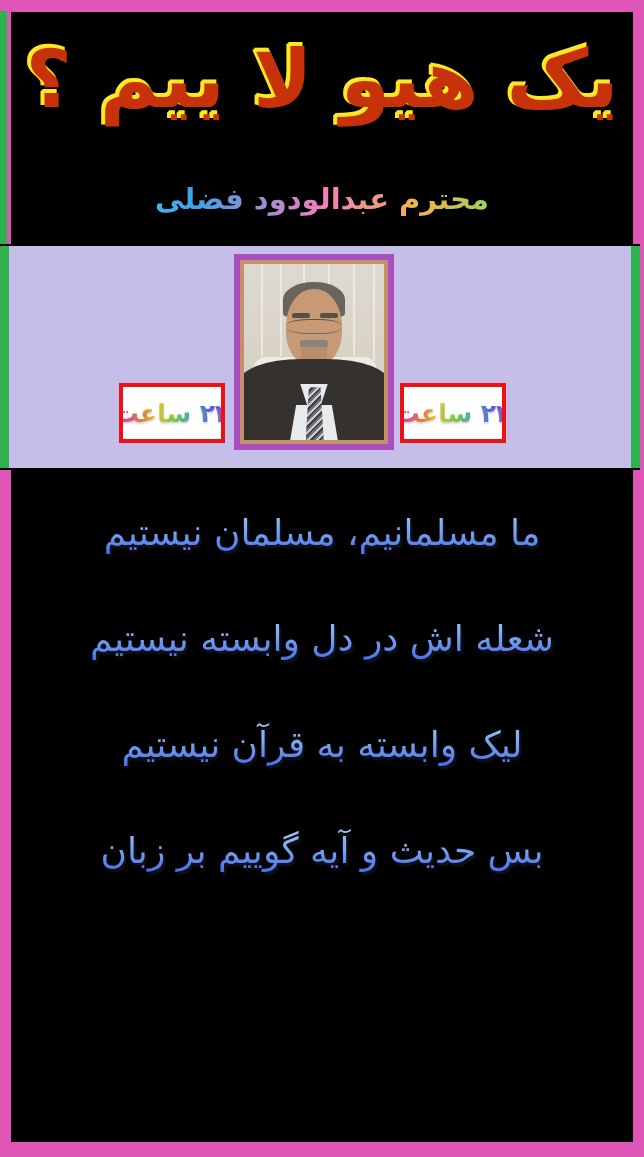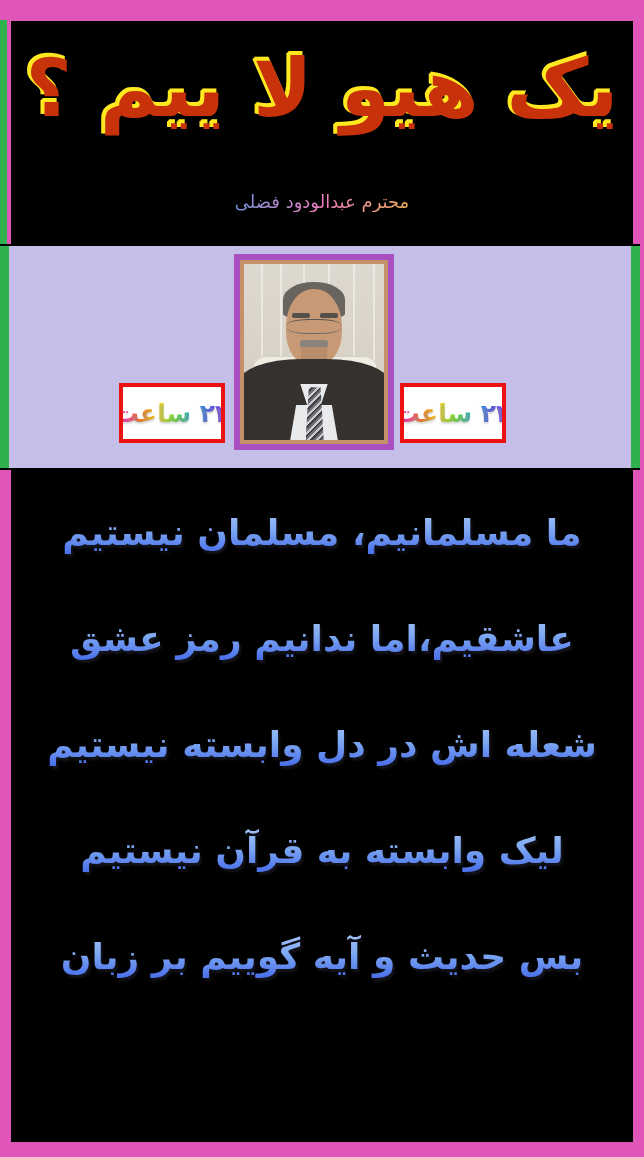--- a/index.html
+++ b/index.html
@@ -16,21 +16,21 @@
     height: 1157px;
     background: #e056b8;
     box-sizing: border-box;
     overflow: hidden;
   }
 
   
   .panel-title {
     position: absolute;
     left: 0;
-    top: 12px;
+    top: 3px;
     width: 644px;
     height: 244px;
     background: #e056b8;
     box-sizing: border-box;
   }
   .panel-title .green-edge {
     position: absolute;
     left: 0;
     top: 8px;
     width: 7px;
@@ -69,22 +69,22 @@
     white-space: nowrap;
   }
   .subtitle-line {
     position: absolute;
     left: 0;
     top: 170px;
     width: 622px;
     text-align: center;
     direction: rtl;
     font-family: "DejaVu Sans", sans-serif;
-    font-size: 18px;
-    font-weight: normal;
+    font-size: 29px;
+    font-weight: bold;
     letter-spacing: 1px;
     background: linear-gradient(100deg,
         #5fe07a 0%, #55d0e8 14%, #3ba2e8 30%,
         #f07ec0 50%, #f0b44a 66%, #76e06a 82%, #55e0a0 100%);
     -webkit-background-clip: text;
     background-clip: text;
     color: transparent;
     -webkit-text-fill-color: transparent;
     white-space: nowrap;
   }
@@ -336,21 +336,21 @@
     justify-content: flex-start;
     padding-top: 10px;
     box-sizing: border-box;
   }
   .poem-line {
     direction: rtl;
     text-align: center;
     width: 100%;
     font-family: "DejaVu Sans", sans-serif;
     font-size: 36px;
-    font-weight: bold;
+    font-weight: normal;
     line-height: 106px;
     letter-spacing: 0px;
     white-space: nowrap;
     background: linear-gradient(180deg,
        #cfe4fb 0%, #aecdf8 22%, #7ba6f2 48%, #3f63ea 74%, #2b46e2 100%);
     -webkit-background-clip: text;
     background-clip: text;
     color: transparent;
     -webkit-text-fill-color: transparent;
     filter: drop-shadow(2px 3px 1px rgba(20,20,30,0.95));
@@ -407,20 +407,19 @@
     <span class="logo-text">۲۴ ساعت</span>
   </div>
 
   <div class="logo-box right">
     <span class="logo-text">۲۴ ساعت</span>
   </div>
 
   <div class="panel-poem">
     <div class="inner">
       <div class="poem-line">ما مسلمانیم، مسلمان نیستیم</div>
-      <div class="poem-line">عاشقیم،اما ندانیم رمز عشق</div>
       <div class="poem-line">شعله اش در دل وابسته نیستیم</div>
       <div class="poem-line">لیک وابسته به قرآن نیستیم</div>
       <div class="poem-line">بس حدیث و آیه گوییم بر زبان</div>
     </div>
   </div>
 
 </div>
 
 </body></html>

